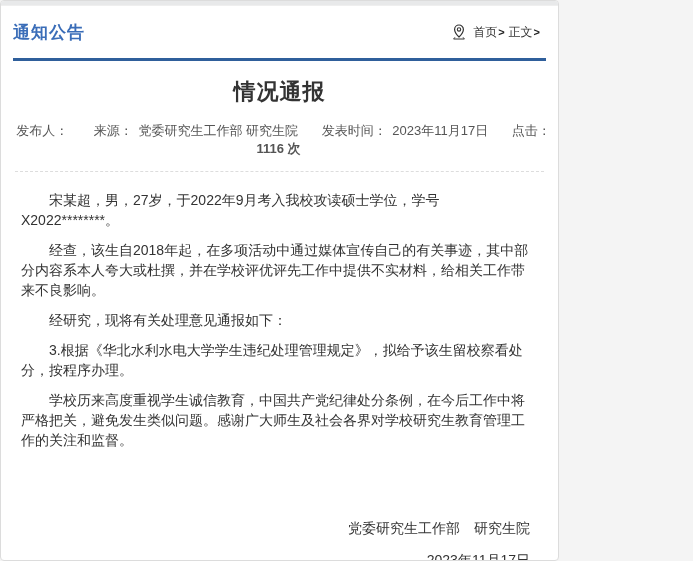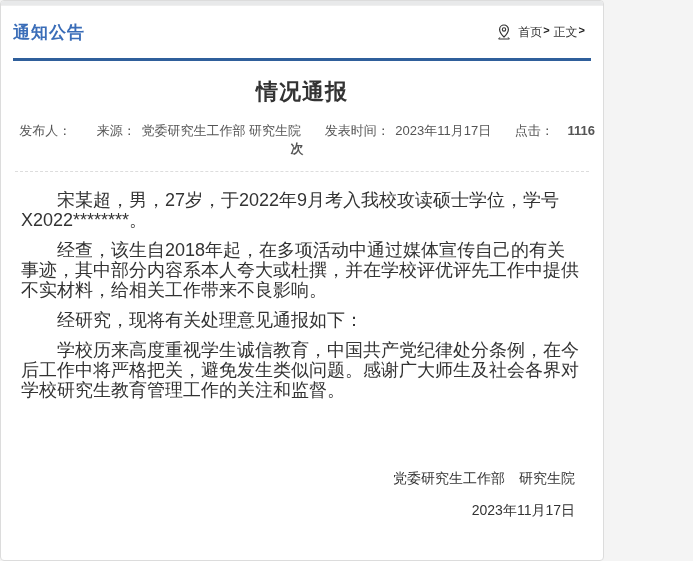--- a/index.html
+++ b/index.html
@@ -1,21 +1,21 @@
 <!DOCTYPE html>
 <html><head>
 <meta charset="utf-8">
 <style>
   * { margin: 0; padding: 0; box-sizing: border-box; }
   html, body { background: #f4f4f4; }
   body { font-family: "Liberation Sans", "DejaVu Sans", sans-serif; }
 
   .page {
     position: relative;
-    width: 604px;
+    width: 559px;
     height: 561px;
     background: #ffffff;
     border: 1px solid #dcdcdc;
     border-radius: 4px;
     overflow: hidden;
   }
 
   .top-strip {
     height: 5px;
     background: #e8e9ea;
@@ -32,20 +32,21 @@
 
   .section-title {
     font-size: 17px;
     font-weight: bold;
     color: #3a6db8;
     letter-spacing: 1px;
   }
 
   .breadcrumb {
     display: flex;
+    align-items: center;
     font-size: 12px;
     color: #333333;
   }
   .breadcrumb .pin { margin-right: 7px; display: inline-flex; }
   .breadcrumb a {
     color: #333333;
     text-decoration: none;
     cursor: pointer;
   }
   .breadcrumb .sep {
@@ -80,21 +81,21 @@
   .meta .lbl { margin-right: 2px; }
   .meta .hits-val { margin-left: 8px; font-weight: bold; }
 
   .dotted {
     margin: 13px 14px 0 14px;
     border-bottom: 1px dashed #dddddd;
   }
 
   .content {
     padding: 8px 22px 0 20px;
-    font-size: 18px;
+    font-size: 14px;
     color: #333333;
     line-height: 20px;
   }
   .content p {
     text-indent: 2em;
     margin: 10px 0;
   }
 
   .signature {
     text-align: right;
@@ -152,20 +153,21 @@
         <span class="hits-val">1116 次</span>
       </span>
     </div>
 
     <div class="dotted"></div>
 
     <div class="content">
       <p>宋某超，男，27岁，于2022年9月考入我校攻读硕士学位，学号X2022********。</p>
       <p>经查，该生自2018年起，在多项活动中通过媒体宣传自己的有关事迹，其中部分内容系本人夸大或杜撰，并在学校评优评先工作中提供不实材料，给相关工作带来不良影响。</p>
       <p>经研究，现将有关处理意见通报如下：</p>
+      <p>3.根据《华北水利水电大学学生违纪处理管理规定》，拟给予该生留校察看处分，按程序办理。</p>
       <p>学校历来高度重视学生诚信教育，中国共产党纪律处分条例，在今后工作中将严格把关，避免发生类似问题。感谢广大师生及社会各界对学校研究生教育管理工作的关注和监督。</p>
     </div>
 
     <div class="signature">
       <div class="sig-dept">党委研究生工作部　研究生院</div>
       <div class="sig-date">2023年11月17日</div>
     </div>
   </div>
 </div>
 

